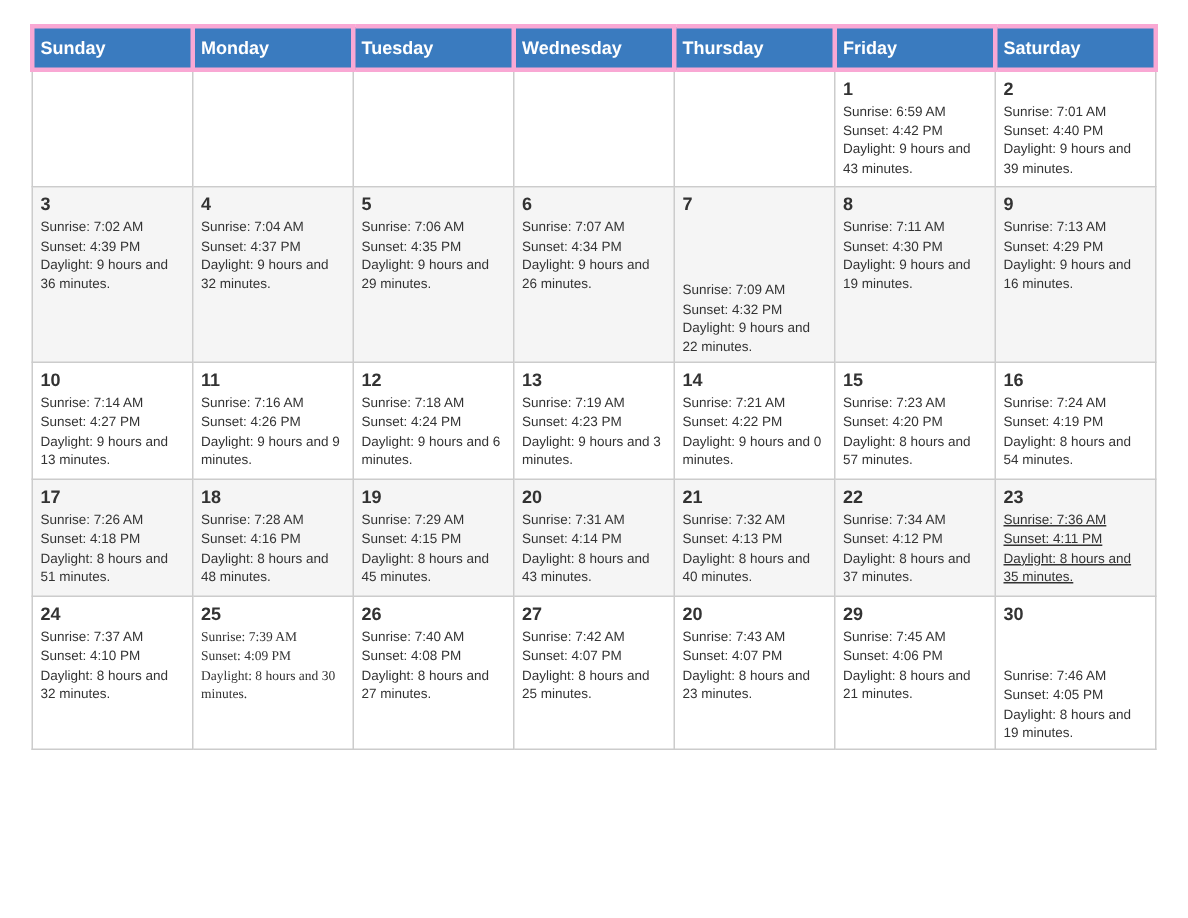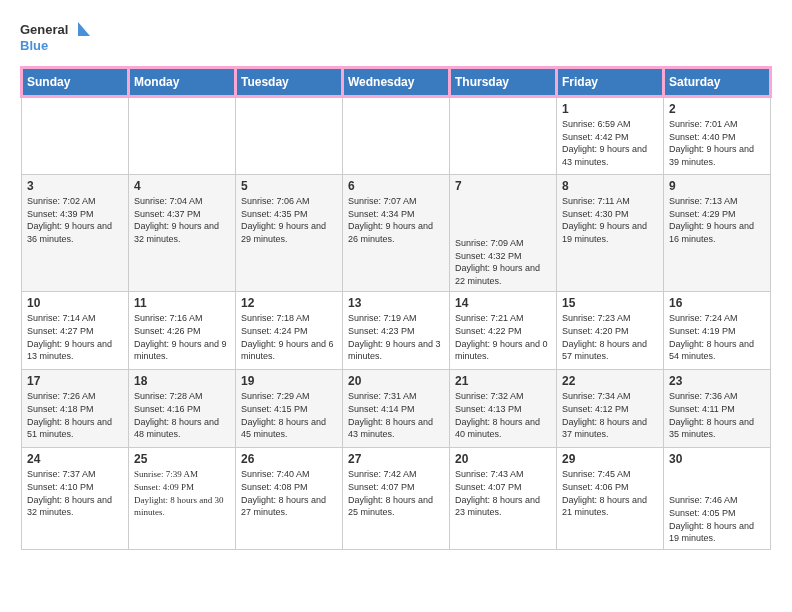--- a/index.html
+++ b/index.html
@@ -78,33 +78,20 @@
       color: #333;
     }
     .empty-cell {
       background: #fff !important;
     }
   </style>
 </head>
 <body>
 
 <div class="page">
-  <div class="header-area">
-    <div class="logo">
-        <svg width="70" height="38">
-          <text x="0" y="14" font-size="13" font-weight="bold" fill="#333" font-family="Arial">General</text>
-          <text x="0" y="30" font-size="13" font-weight="bold" fill="#4a90d9" font-family="Arial">Blue</text>
-          <polygon points="58,2 70,16 58,16" fill="#4a90d9"></polygon>
-        </svg>
-      </div>
-    <div class="title-area">
-      <div class="month-title"></div>
-      <div class="location-subtitle"></div>
-    </div>
-  </div>
 
   <table class="calendar-table">
     <thead>
       <tr>
       <th>Sunday</th>
           <th>Monday</th>
           <th>Tuesday</th>
           <th>Wednesday</th>
           <th>Thursday</th>
           <th>Friday</th>
@@ -251,21 +238,21 @@
 Daylight: 8 hours and 40 minutes.</div>
           </td>
           <td>
             <span class="day-number">22</span>
             <div class="day-info" style="white-space: pre-line;">Sunrise: 7:34 AM
 Sunset: 4:12 PM
 Daylight: 8 hours and 37 minutes.</div>
           </td>
           <td>
             <span class="day-number">23</span>
-            <div class="day-info" style="white-space: pre-line;">Sunrise: 7:36 AM
+            <div class="day-info" style="white-space: pre-line; text-decoration: underline;">Sunrise: 7:36 AM
 Sunset: 4:11 PM
 Daylight: 8 hours and 35 minutes.</div>
           </td>
         </tr>
         <tr>
           <td>
             <span class="day-number">24</span>
             <div class="day-info" style="white-space: pre-line;">Sunrise: 7:37 AM
 Sunset: 4:10 PM
 Daylight: 8 hours and 32 minutes.</div>

